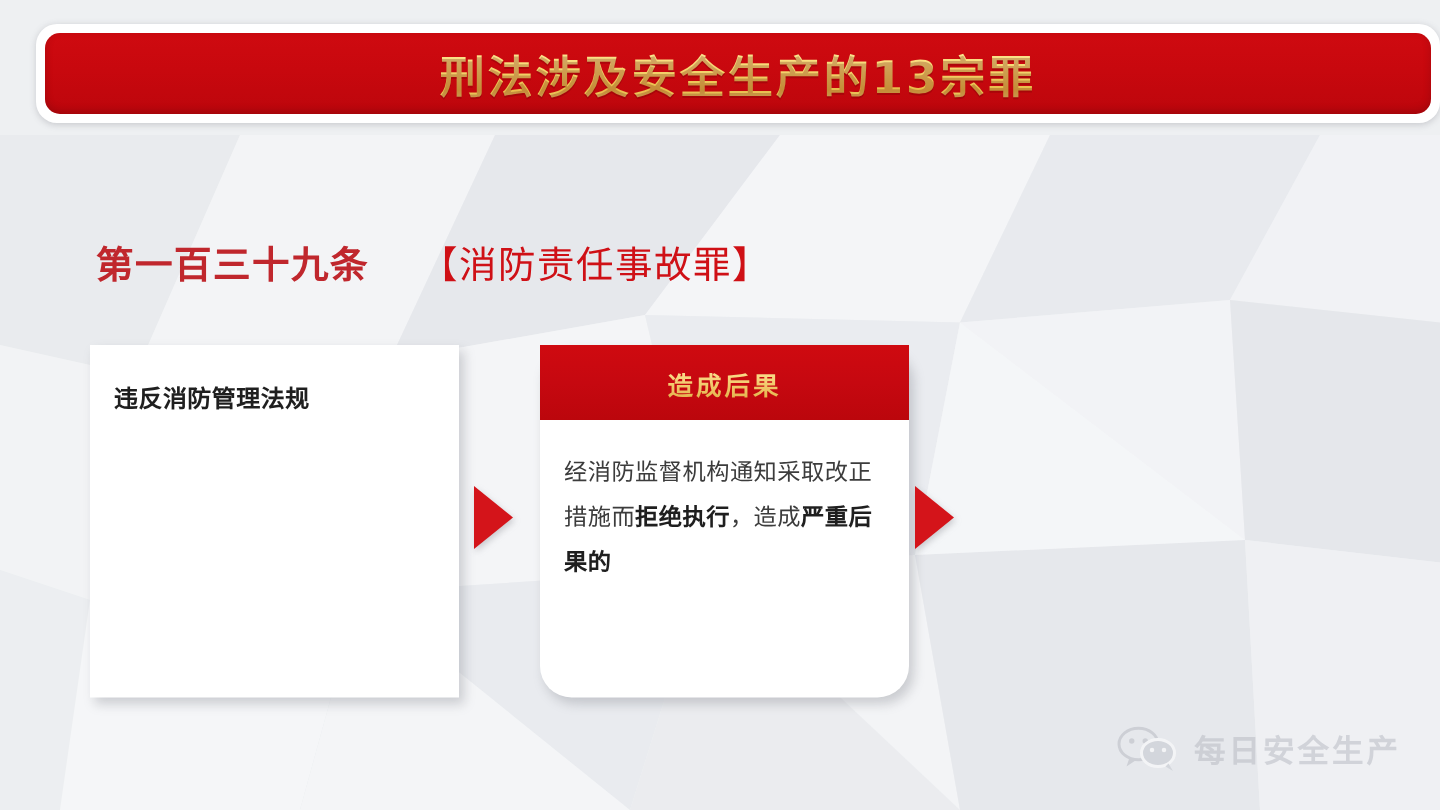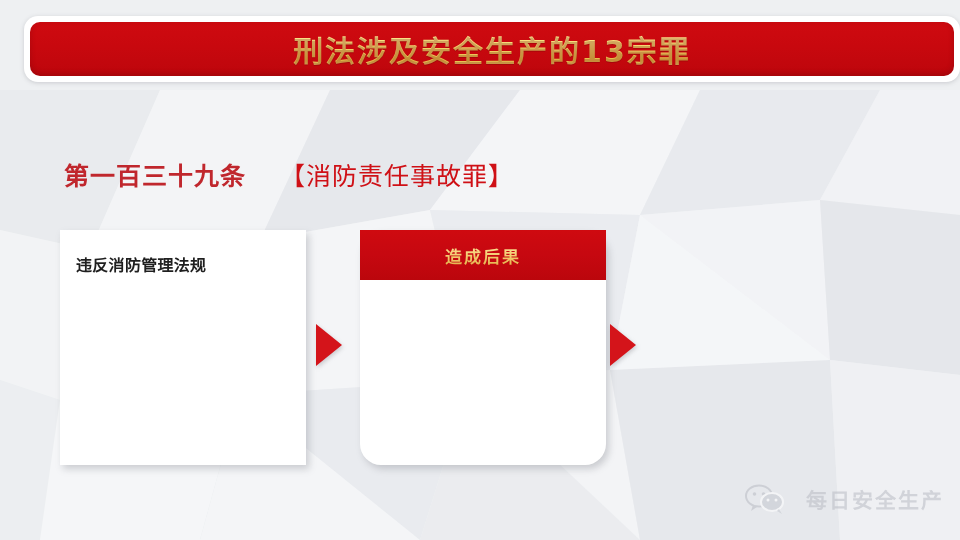--- a/index.html
+++ b/index.html
@@ -152,21 +152,21 @@
   #arrow-1 { left: 316px; }
   #arrow-2 { left: 610px; }
 
   
   #watermark {
     position: absolute;
     left: 744px;
     top: 484px;
     display: flex;
     align-items: center;
-    gap: 20px;
+    gap: 10px;
     opacity: 0.55;
   }
   #wechat-icon { width: 42px; height: 30px; }
   #watermark-text {
     font-size: 21px;
     font-weight: bold;
     color: #b9bcc4;
     letter-spacing: 2px;
     white-space: nowrap;
   }
@@ -217,20 +217,21 @@
   <div class="card" id="card-1">
     <div class="card-body plain-bold"><b>违反消防管理法规</b></div>
   </div>
 
   <div class="arrow" id="arrow-1"></div>
 
   <div class="card" id="card-2">
     <div class="card-header">
       <span class="card-header-text">造成后果</span>
     </div>
+    <div class="card-body"><span>经消防监督机构通知采取改正措施而</span><b>拒绝执行</b><span>，造成</span><b>严重后果的</b></div>
   </div>
 
   <div class="arrow" id="arrow-2"></div>
 
 
   <div id="watermark">
     <svg id="wechat-icon" viewBox="0 0 42 30">
       <ellipse cx="15" cy="12" rx="13" ry="10.5" fill="none" stroke="#b9bcc4" stroke-width="2"></ellipse>
       <polygon points="9,21 7,27 13,23" fill="#b9bcc4"></polygon>
       <circle cx="10.5" cy="10" r="1.8" fill="#b9bcc4"></circle>

